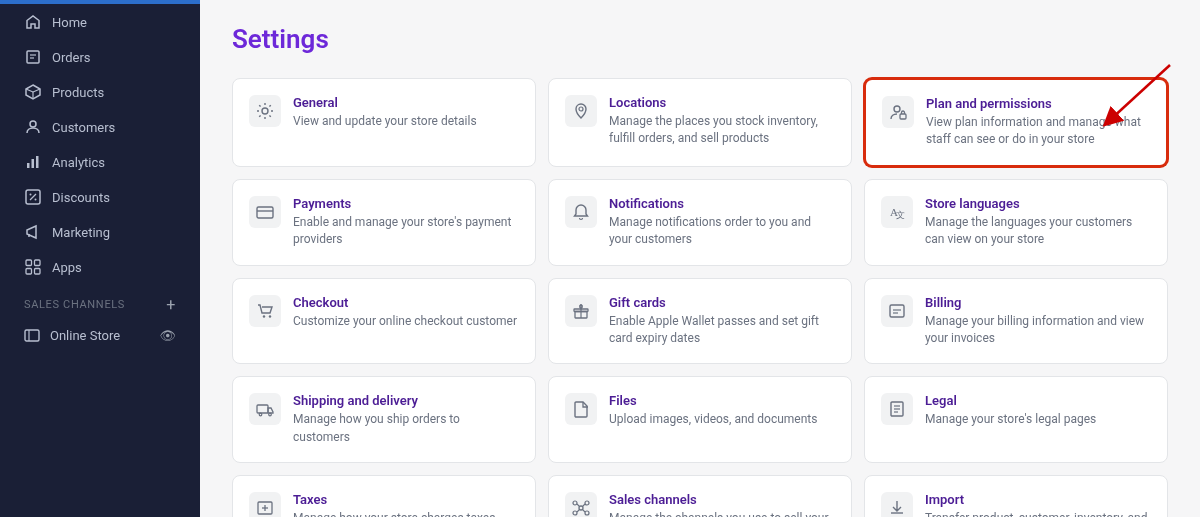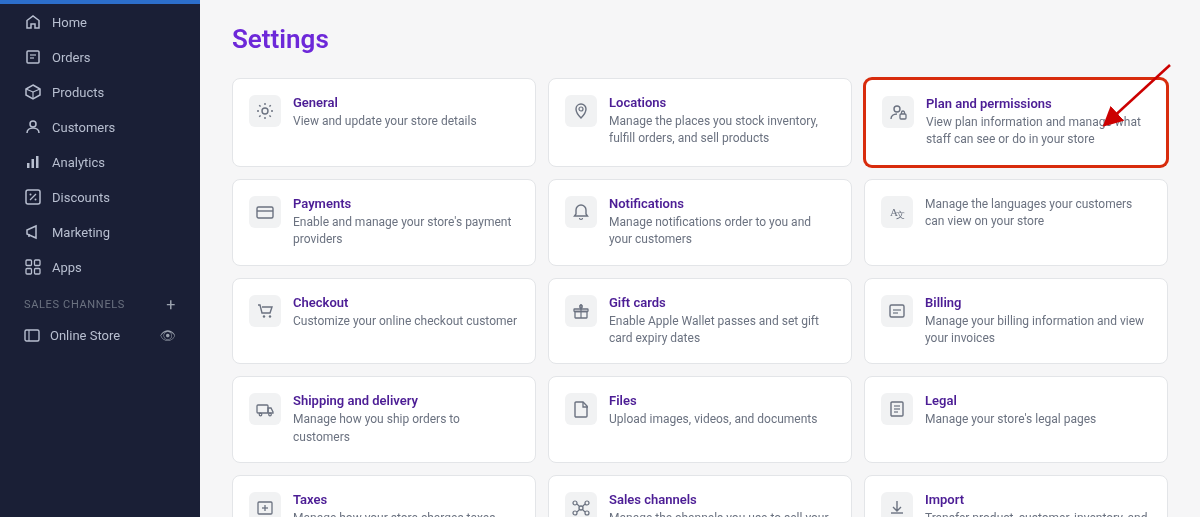--- a/index.html
+++ b/index.html
@@ -334,20 +334,21 @@
     </div>
   </div>
       <div class="settings-card">
     <div class="card-icon">
           <svg width="18" height="18" viewBox="0 0 18 18" fill="none">
             <text x="2" y="13" font-size="11" fill="#6b7280" font-family="serif">A</text>
             <text x="8" y="15" font-size="9" fill="#6b7280" font-family="serif">文</text>
           </svg>
         </div>
     <div class="card-content">
+      <div class="card-title">Store languages</div>
       <div class="card-desc">Manage the languages your customers can view on your store</div>
     </div>
   </div>
       <div class="settings-card">
     <div class="card-icon">
           <svg width="18" height="18" viewBox="0 0 18 18" fill="none">
             <path d="M2 3h2l2 8h8l2-6H6" stroke="#6b7280" stroke-width="1.4" fill="none"></path>
             <circle cx="8" cy="14.5" r="1.2" fill="#6b7280"></circle>
             <circle cx="14" cy="14.5" r="1.2" fill="#6b7280"></circle>
           </svg>

